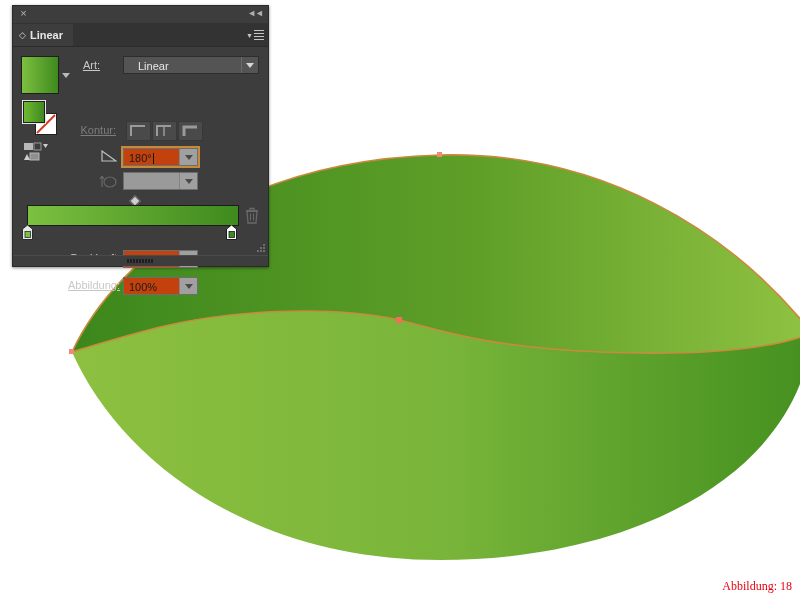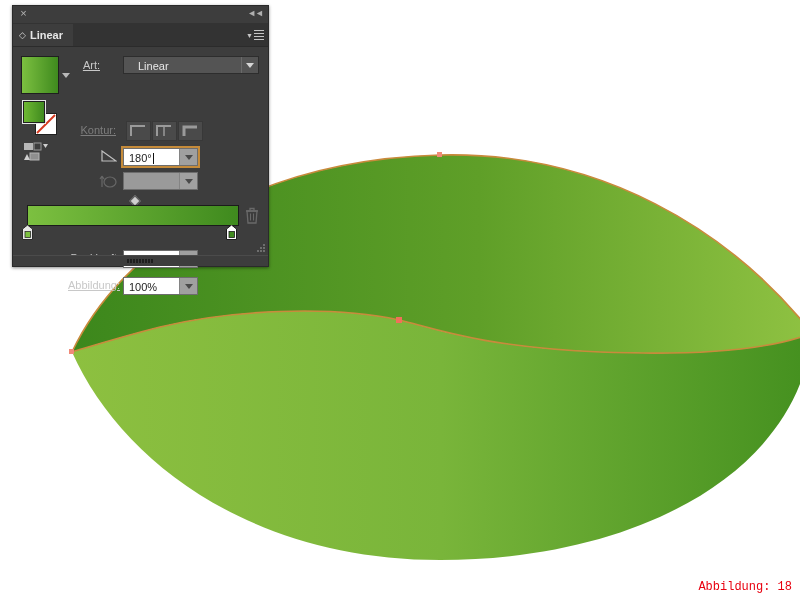--- a/index.html
+++ b/index.html
@@ -252,21 +252,21 @@
     background: #4a4a4a;
     border: 1px solid #383838;
     position: relative;
     cursor: default;
   }
 
   
   .light-field {
     position: absolute;
     height: 18px;
-    background: #ffffff;
+    background: #c2410c;
     border: 1px solid #6d6d6d;
     color: #1c1c1c;
     font-size: 11px;
     line-height: 18px;
     padding-left: 5px;
     box-sizing: border-box;
     cursor: text;
   }
   .light-field.focused {
     outline: 2px solid #c58b3a;
@@ -393,21 +393,21 @@
     cursor: move;
   }
 
   
   #caption {
     position: absolute;
     right: 8px;
     bottom: 6px;
     color: #e8000f;
     font-size: 12px;
-    font-family: Liberation Mono, monospace;
+    font-family: Liberation Serif, serif;
     white-space: nowrap;
   }
 </style>
 </head>
 <body>
 
 <div id="stage">
 
   <svg id="artwork" viewBox="0 0 800 600" xmlns="http://www.w3.org/2000/svg">
     <defs>

